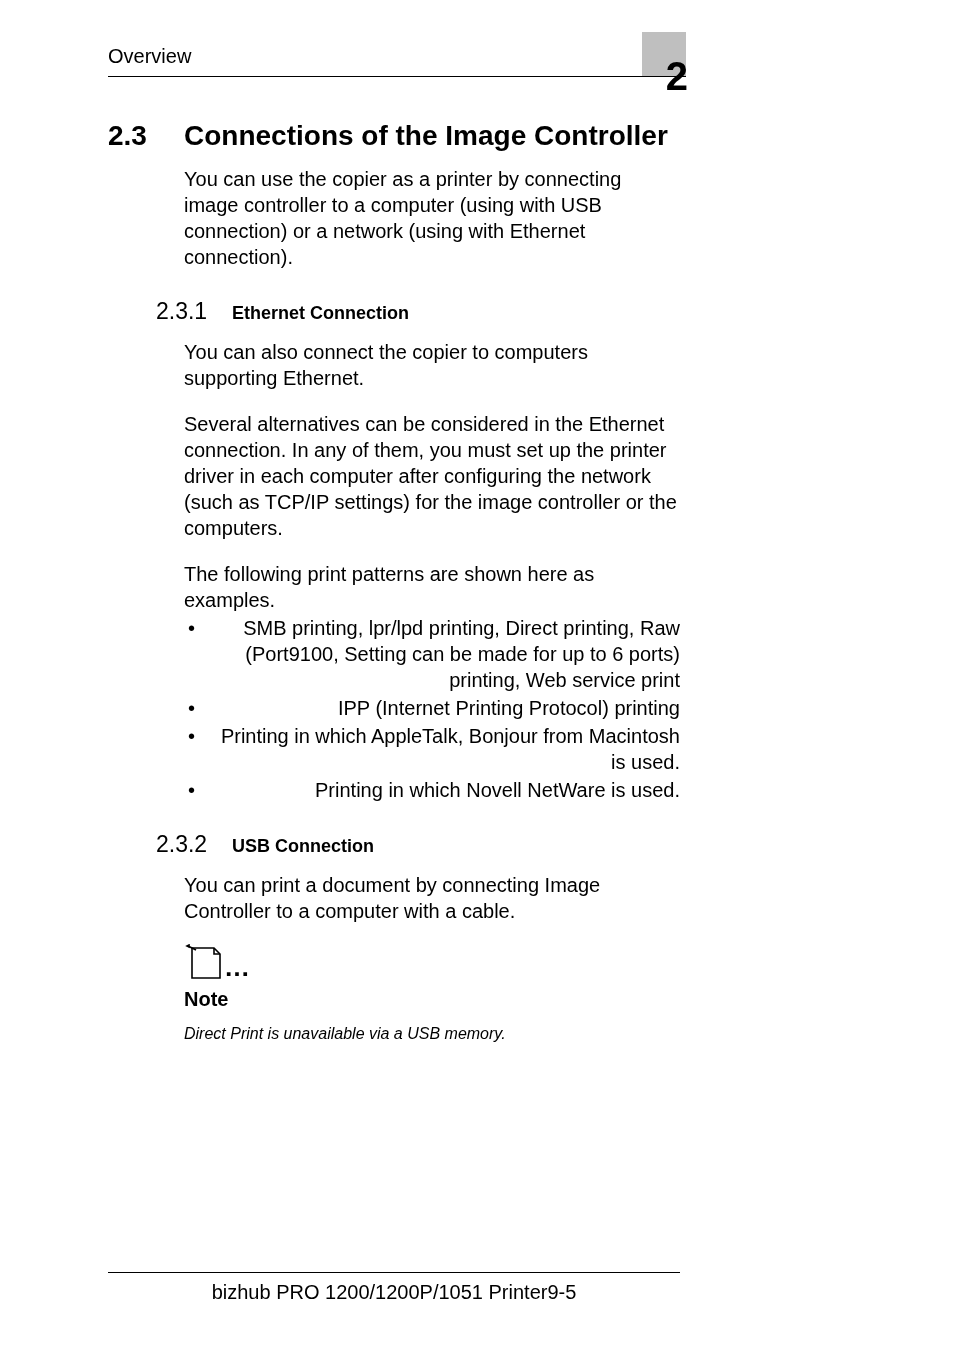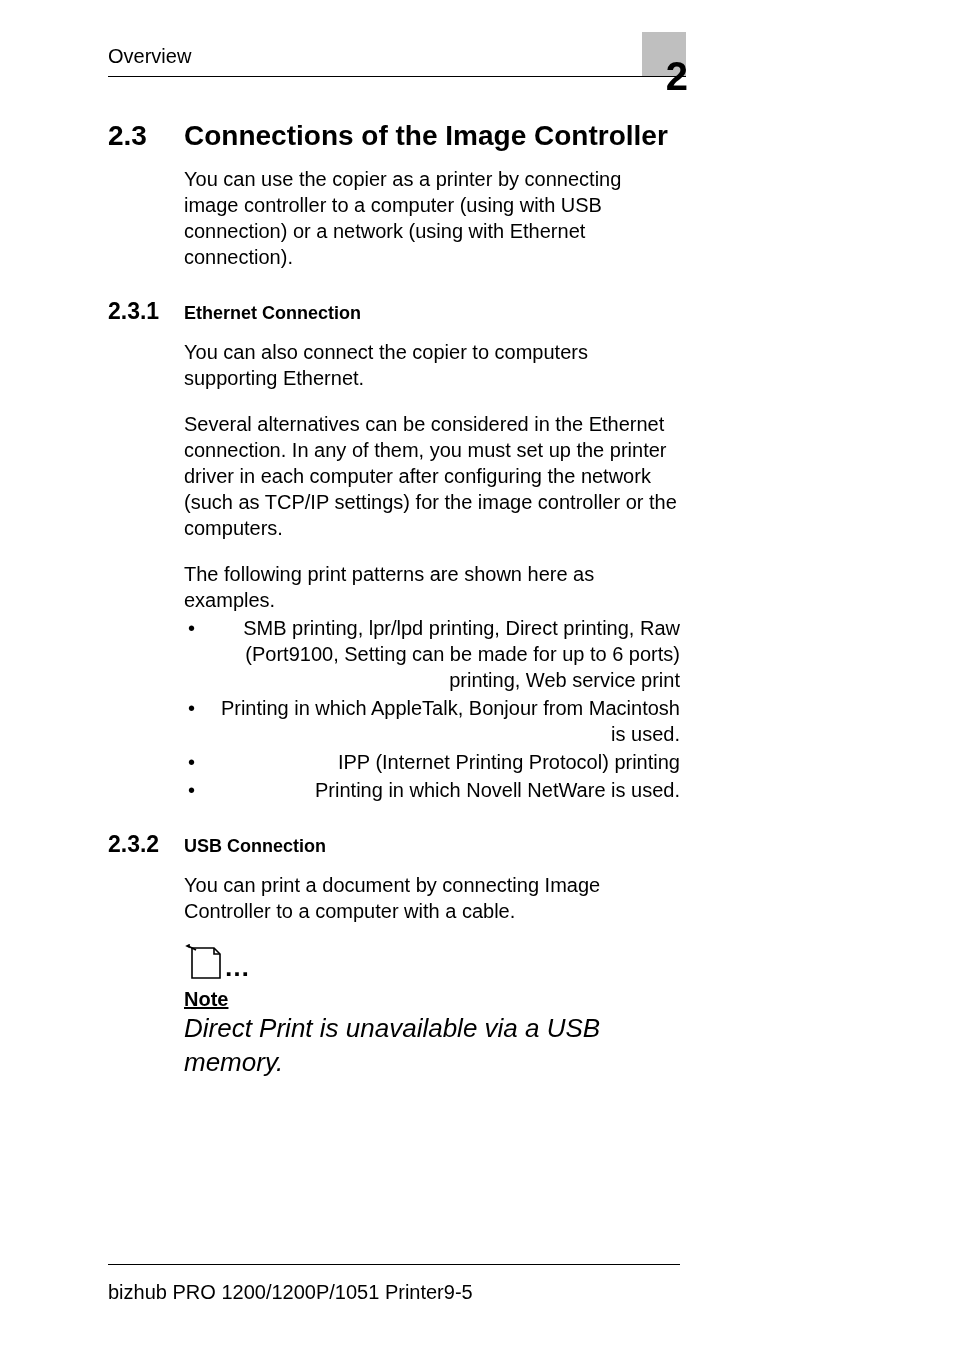--- a/index.html
+++ b/index.html
@@ -77,23 +77,24 @@
   }
   .para { margin: 0 0 20px 0; }
   .h3-row {
     display: flex;
     align-items: baseline;
     margin-top: 28px;
     margin-bottom: 14px;
   }
   .h3-num {
     font-size: 23px;
-    font-weight: bold;
+    font-weight: normal;
     width: 76px;
     flex: 0 0 76px;
+    margin-left: 48px;
   }
   .h3-title {
     font-size: 18px;
     font-weight: bold;
   }
   ul.bullets {
     list-style: none;
     padding: 0;
     margin: 0 0 4px 0;
     text-align: right;
@@ -113,38 +114,37 @@
   }
   .note-icon {
     margin-top: 16px;
     margin-bottom: 0;
   }
   .note-icon svg { display: block; }
   .note-label {
     font-weight: bold;
     font-size: 20px;
     margin-top: 2px;
-    text-decoration: underline;
   }
   .note-body {
     font-style: italic;
-    font-size: 26px;
+    font-size: 16px;
     line-height: 1.3;
-    margin-top: 0;
+    margin-top: 12px;
   }
   .footer {
     position: absolute;
     left: 108px;
     right: 96px;
     bottom: 48px;
     border-top: 1px solid #000;
-    padding-top: 16px;
+    padding-top: 8px;
     font-size: 20px;
     display: flex;
-    justify-content: flex-start;
+    justify-content: center;
   }
 </style>
 </head>
 <body>
 
 <div class="page">
 
   <div class="header">
     <div class="header-left">Overview</div>
     <div class="chapter-box">
@@ -167,22 +167,22 @@
       <div class="h3-num">2.3.1</div>
       <div class="h3-title">Ethernet Connection</div>
     </div>
 
     <div class="body-block">
       <p class="para">You can also connect the copier to computers supporting Ethernet.</p>
       <p class="para">Several alternatives can be considered in the Ethernet connection. In any of them, you must set up the printer driver in each computer after configuring the network (such as TCP/IP settings) for the image controller or the computers.</p>
       <p class="para" style="margin-bottom:2px">The following print patterns are shown here as examples.</p>
       <ul class="bullets">
         <li>SMB printing, lpr/lpd printing, Direct printing, Raw (Port9100, Setting can be made for up to 6 ports) printing, Web service print</li>
+        <li>IPP (Internet Printing Protocol) printing</li>
         <li>Printing in which AppleTalk, Bonjour from Macintosh is used.</li>
-        <li>IPP (Internet Printing Protocol) printing</li>
         <li>Printing in which Novell NetWare is used.</li>
       </ul>
     </div>
 
     <div class="h3-row">
       <div class="h3-num">2.3.2</div>
       <div class="h3-title">USB Connection</div>
     </div>
 
     <div class="body-block">

